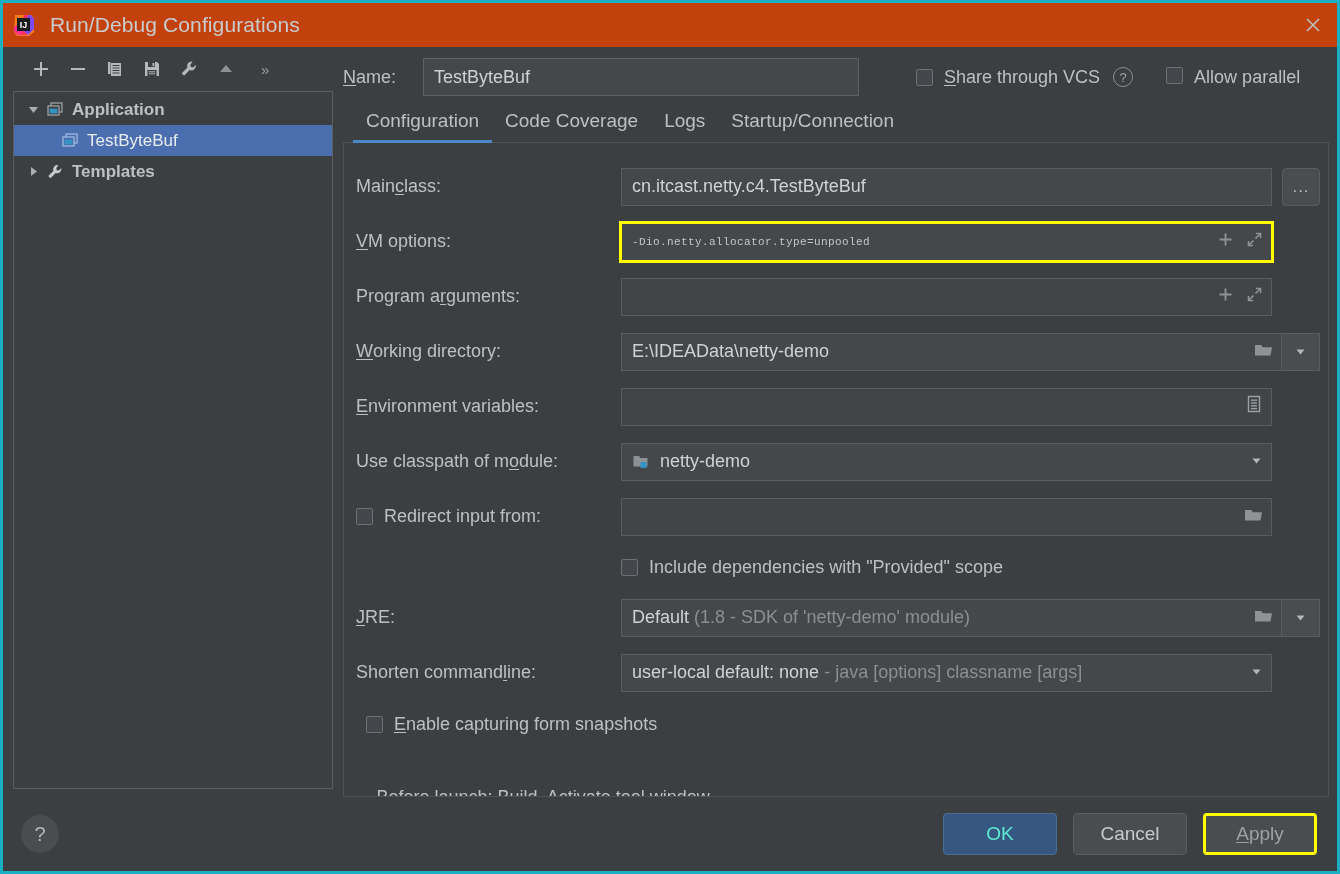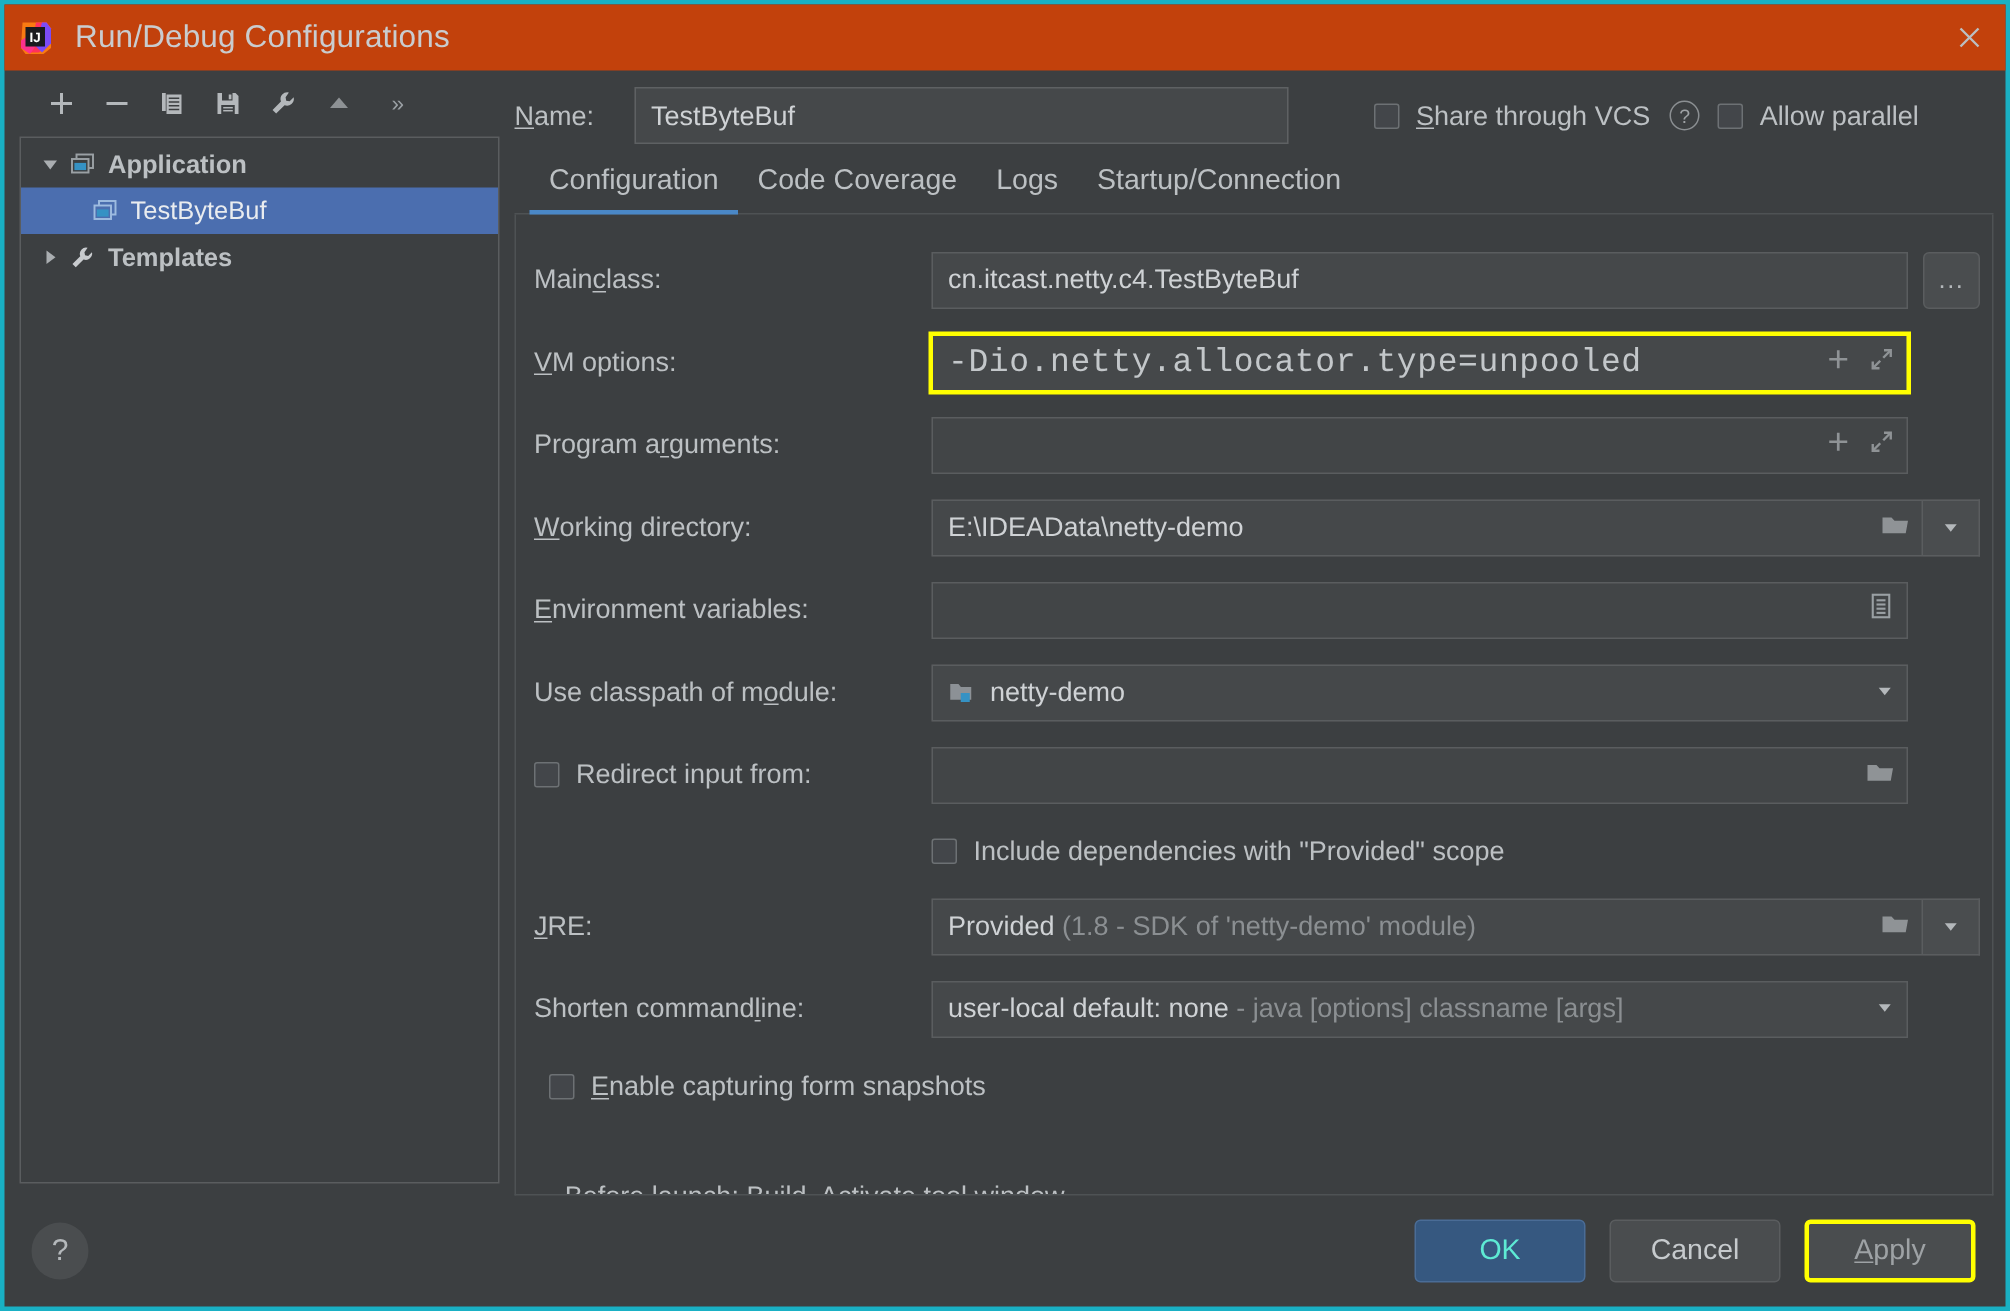--- a/index.html
+++ b/index.html
@@ -132,21 +132,21 @@
     border-radius: 2px;
     display: inline-block;
   }
   .cbx-label { font-size: 18px; color: #bcc0c3; margin-left: 11px; white-space: nowrap; }
   #help-circ {
     width: 20px; height: 20px; margin-left: 13px; flex: 0 0 20px;
     border: 1px solid #8b8f92; border-radius: 50%;
     color: #9fa3a6; font-size: 13px;
     display: flex; align-items: center; justify-content: center;
   }
-  #allow-parallel-wrap { display: flex; align-items: center; margin-left: 12px; }
+  #allow-parallel-wrap { display: flex; margin-left: 33px; }
 
   
   #tabs {
     flex: 0 0 44px; height: 44px;
     display: flex; align-items: flex-end;
     border-bottom: 1px solid #4e5254;
     padding-left: 10px;
   }
   .tab {
     font-size: 19px; color: #bcc0c3;
@@ -214,21 +214,21 @@
     border-radius: 4px;
     display: flex; align-items: center; justify-content: center;
     color: #b4b8bb; font-size: 17px; letter-spacing: 1px;
   }
   .highlight-box {
     outline: 3px solid #ffff00;
     outline-offset: -1px;
   }
   .vm-val {
     font-family: "Liberation Mono", monospace;
-    font-size: 22px;
+    font-size: 11px;
     color: #c3c7ca;
     letter-spacing: .4px;
   }
   .cbx-row { display: flex; align-items: center; min-height: 46px; }
   .cbx-row .cbx-label { font-size: 18px; }
 
   
   #clipped-line {
     position: absolute;
     left: 12px; right: 22px; bottom: 0;
@@ -569,21 +569,21 @@
             <span class="cbx"></span>
             <span class="cbx-label">Include dependencies with "Provided" scope</span>
           </div>
         </div>
 
         <div class="frow">
           <div class="flabel"><span class="uline">J</span>RE:</div>
           <div class="ctl">
             <div class="tfield">
               <span class="val">
-                <span>Provided</span>
+                <span>Default</span>
                 <span class="dim">(1.8 - SDK of 'netty-demo' module)</span>
               </span>
               <span class="field-icons">
                 <span>
                   <svg width="19" height="17" viewBox="0 0 19 17">
                     <path d="M1 4 L7 4 L9 6.2 L18 6.2 L16.5 14.5 L1 14.5 Z" fill="#8f9396"></path>
                   </svg>
                 </span>
               </span>
             </div>

